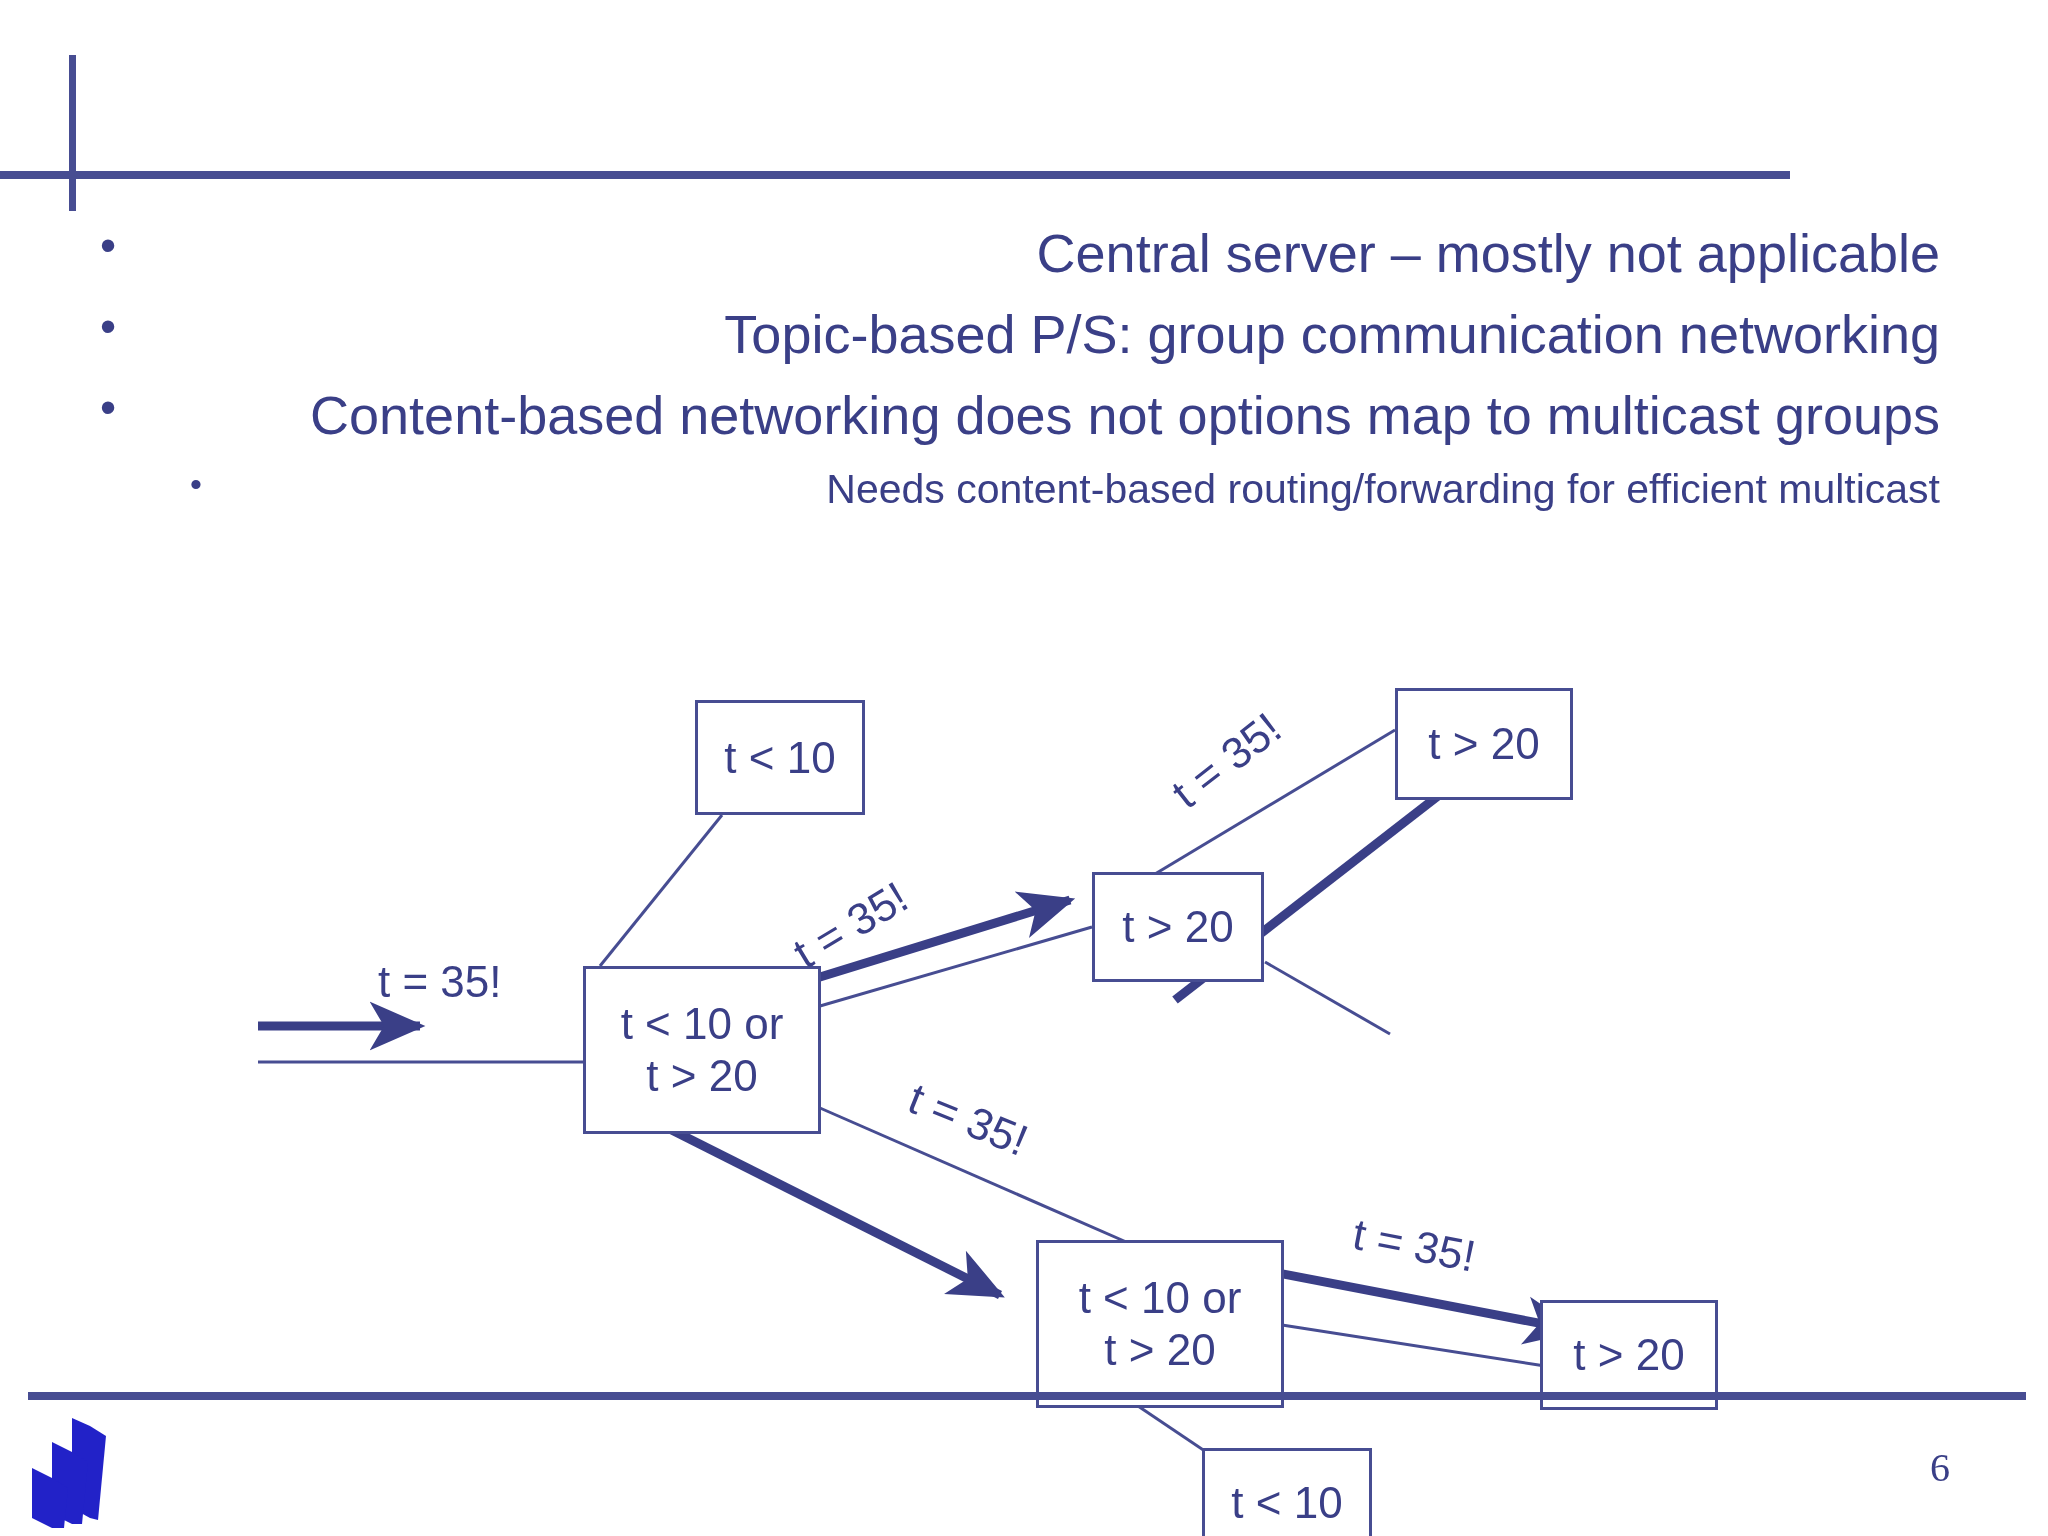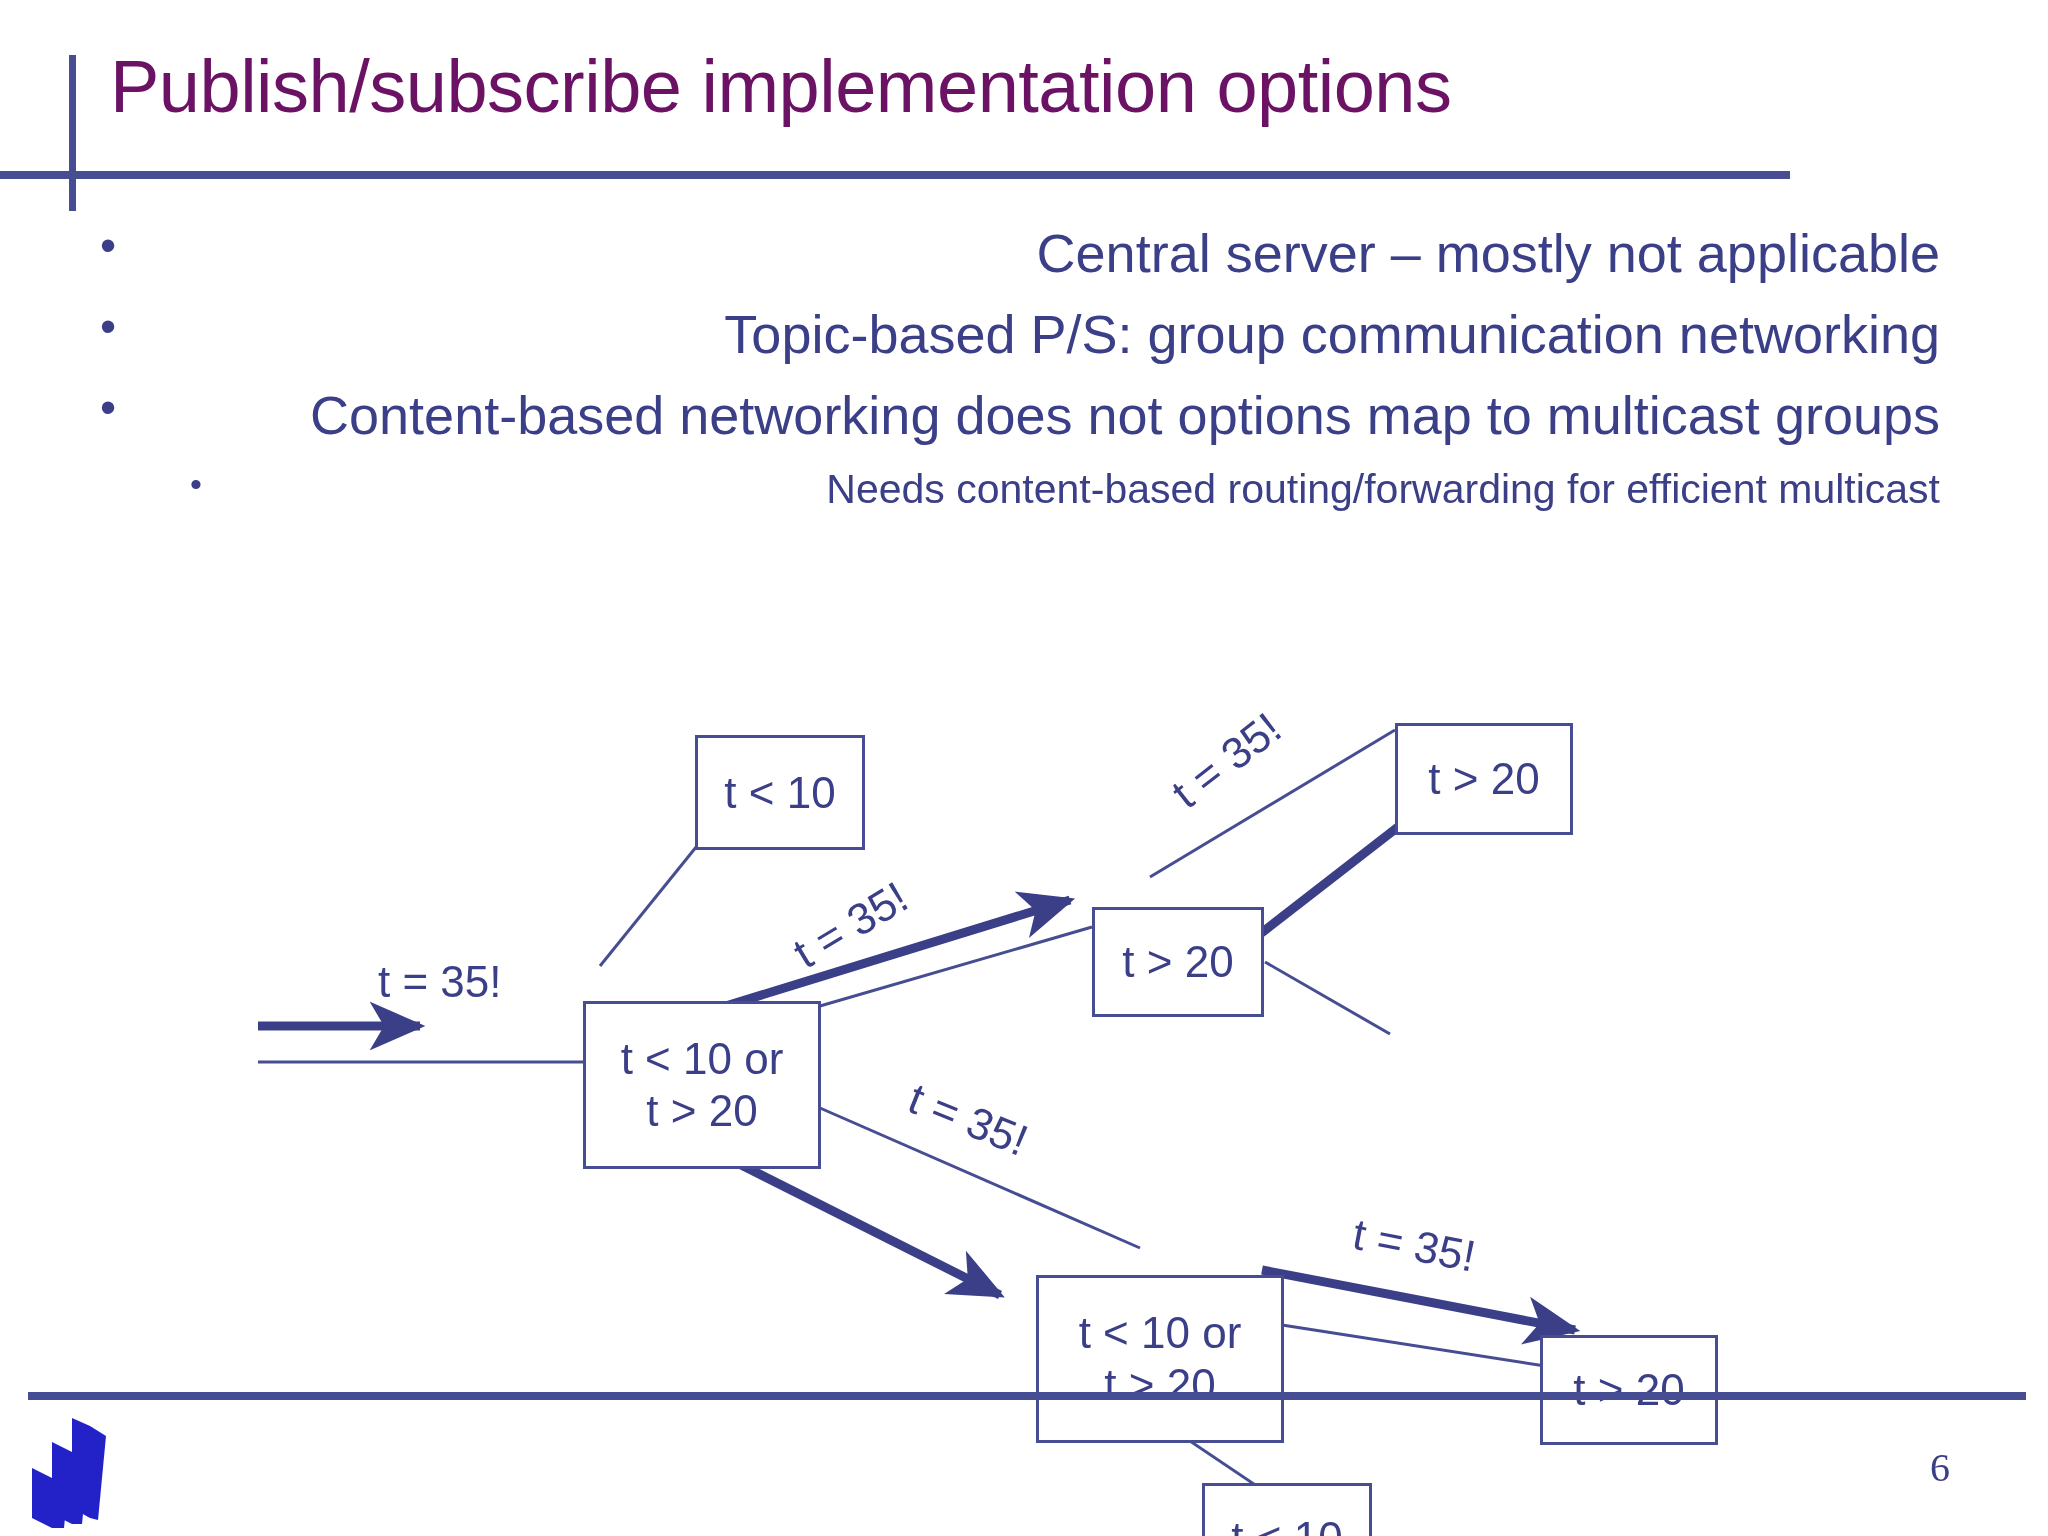--- a/index.html
+++ b/index.html
@@ -104,21 +104,20 @@
     border: 3px solid #474D92;
     background: #ffffff;
     color: #3A3F87;
     font-size: 44px;
     line-height: 52px;
     display: flex;
     align-items: center;
     justify-content: center;
     text-align: center;
     white-space: pre-line;
-    margin-top: 35px;
   }
   .edge-label {
     position: absolute;
     color: #3A3F87;
     font-size: 44px;
     line-height: 1;
     white-space: nowrap;
     transform-origin: left center;
   }
 
@@ -147,21 +146,20 @@
     height: 120px;
   }
 </style>
 </head>
 <body>
 
 <div id="slide">
 
   <div id="title-accent-vline"></div>
   <div id="header-rule"></div>
-  <div id="slide-title">Publish/subscribe implementation options</div>
 
   <div id="bullet-list">
 
     <div class="bullet-row level1">
       <span class="bullet-dot">•</span>
       <span class="bullet-text">Central server – mostly not applicable</span>
     </div>
 
     <div class="bullet-row level1">
       <span class="bullet-dot">•</span>

